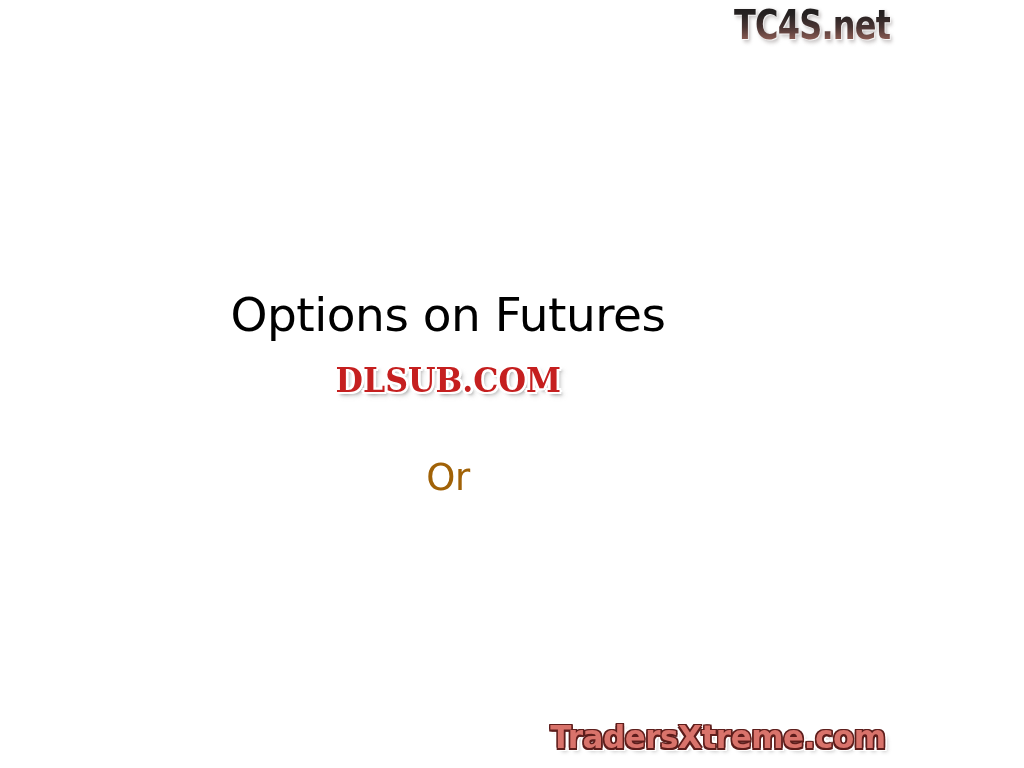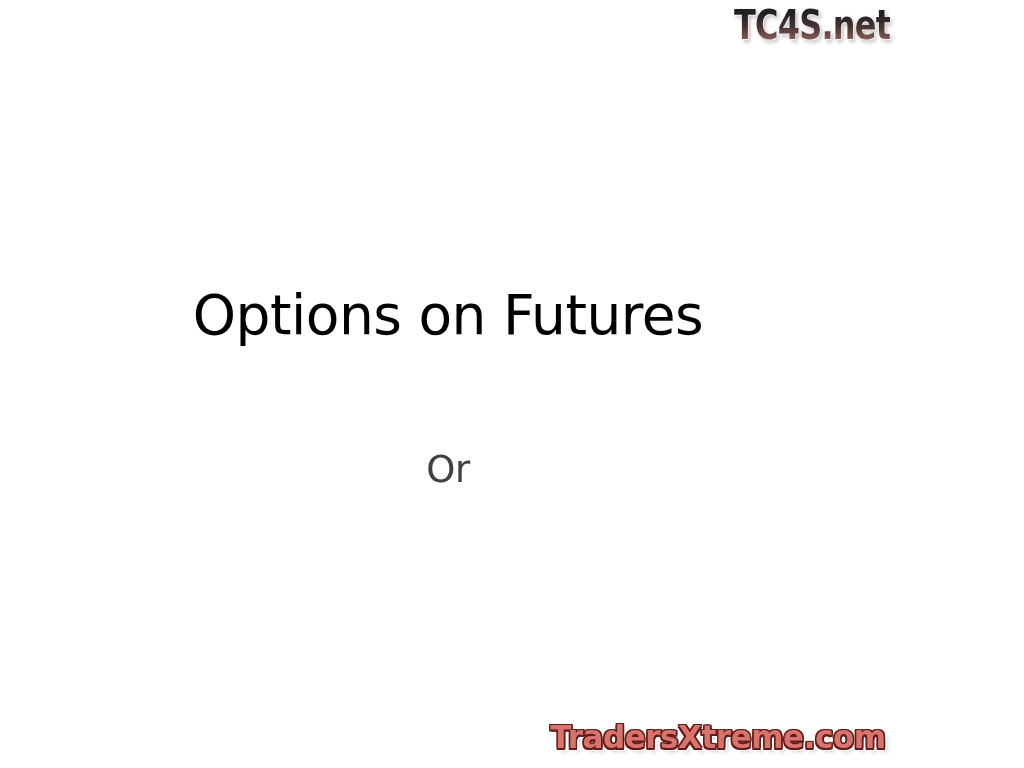--- a/index.html
+++ b/index.html
@@ -47,21 +47,21 @@
   .title-block {
     position: absolute;
     left: 0;
     right: 0;
     top: 282px;
     text-align: center;
   }
   .slide-title {
     font-family: "DejaVu Sans", sans-serif;
     font-weight: 400;
-    font-size: 55px;
+    font-size: 47px;
     line-height: 66px;
     color: #000000;
     letter-spacing: -0.5px;
     margin: 0;
   }
 
   
   .wm-dlsub {
     position: absolute;
     left: 0;
@@ -95,23 +95,23 @@
     left: 0;
     right: 0;
     top: 443px;
     text-align: center;
   }
   .subtitle-line {
     font-family: "DejaVu Sans", sans-serif;
     font-weight: 400;
     font-size: 37px;
     line-height: 53px;
-    color: #404040;
+    color: #a16207;
     letter-spacing: -0.3px;
-    margin: 0;
+    margin: 8px;
   }
 
   
   .wm-traders {
     position: absolute;
     right: 10px;
     bottom: 12px;
     font-family: "DejaVu Sans", sans-serif;
     font-weight: 700;
     font-size: 32px;
@@ -137,20 +137,23 @@
 <body>
 
 <div id="slide">
 
   <div class="wm-tc4s">TC4S.net</div>
 
   <div class="title-block">
     <h1 class="slide-title">Options on Futures</h1>
   </div>
 
+  <div class="wm-dlsub">
+    <span class="wm-text">DLSUB.COM</span>
+  </div>
 
   <div class="subtitle-block">
     <p class="subtitle-line">Or</p>
   </div>
 
   <div class="wm-traders">TradersXtreme.com</div>
 
 </div>
 
 </body></html>

